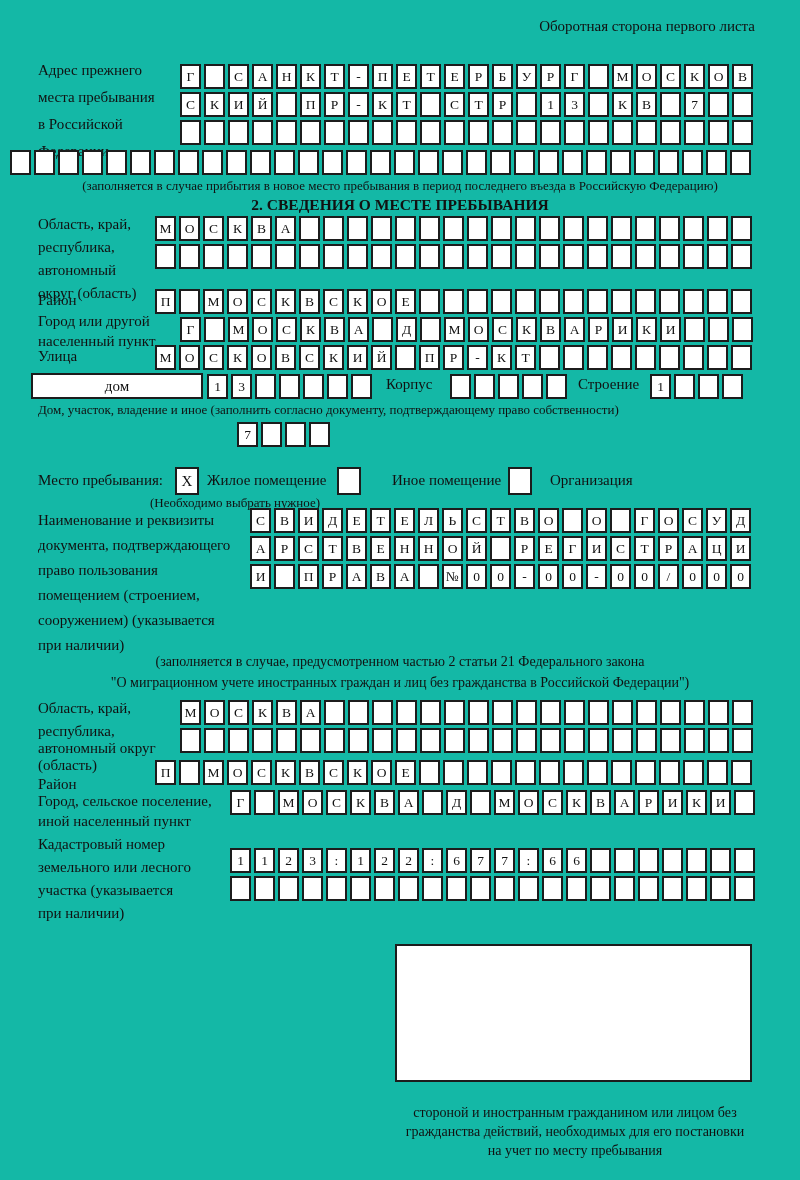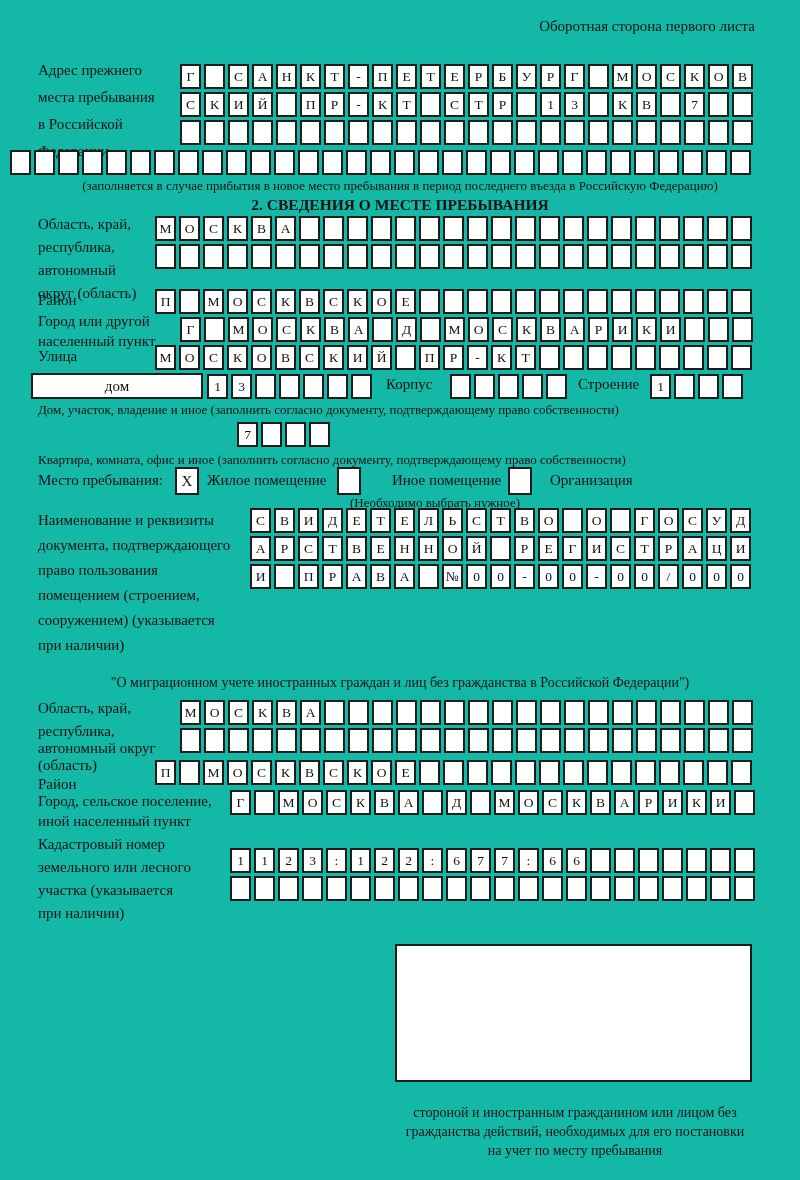--- a/index.html
+++ b/index.html
@@ -68,41 +68,41 @@
 
   <div class="abs bigbox" style="top:373px;left:31px;width:168px;">дом</div>
   <div class="abs cellrow" style="top:374px;left:207px;"><span class="cell">1</span><span class="cell">3</span><span class="cell"></span><span class="cell"></span><span class="cell"></span><span class="cell"></span><span class="cell"></span></div>
   <div class="abs lbl" style="top:376px;left:386px;">Корпус</div>
   <div class="abs cellrow" style="top:374px;left:450px;"><span class="cell"></span><span class="cell"></span><span class="cell"></span><span class="cell"></span><span class="cell"></span></div>
   <div class="abs lbl" style="top:376px;left:578px;">Строение</div>
   <div class="abs cellrow" style="top:374px;left:650px;"><span class="cell">1</span><span class="cell"></span><span class="cell"></span><span class="cell"></span></div>
   <div class="abs cap" style="top:402px;left:38px;">Дом, участок, владение и иное (заполнить согласно документу, подтверждающему право собственности)</div>
 
   <div class="abs cellrow" style="top:422px;left:237px;"><span class="cell">7</span><span class="cell"></span><span class="cell"></span><span class="cell"></span></div>
-  <div class="abs cap" style="top:452px;left:38px;">Квартира, комната, офис и иное (заполнить согласно документу, подтверждающему право собственности)</div>
 
   <div class="abs lbl" style="top:472px;left:38px;">Место пребывания:</div>
   <span class="abs chk" style="top:467px;left:175px;">X</span>
   <div class="abs lbl" style="top:472px;left:207px;">Жилое помещение</div>
   <span class="abs chk" style="top:467px;left:337px;"></span>
   <div class="abs lbl" style="top:472px;left:372px;margin-left:20px;">Иное помещение</div>
   <span class="abs chk" style="top:467px;left:508px;"></span>
   <div class="abs lbl" style="top:472px;left:550px;">Организация</div>
-  <div class="abs cap" style="top:495px;left:150px;width:370px;text-align:right;">(Необходимо выбрать нужное)</div>
+  <div class="abs cap" style="top:495px;left:150px;width:370px;text-align:left;">(Необходимо выбрать нужное)</div>
 
   <div class="abs lbl" style="top:512px;left:38px;">Наименование и реквизиты</div>
   <div class="abs lbl" style="top:537px;left:38px;">документа, подтверждающего</div>
   <div class="abs lbl" style="top:562px;left:38px;">право пользования</div>
   <div class="abs lbl" style="top:587px;left:38px;">помещением (строением,</div>
   <div class="abs lbl" style="top:612px;left:38px;">сооружением) (указывается</div>
   <div class="abs lbl" style="top:637px;left:38px;">при наличии)</div>
   <div class="abs cellrow" style="top:508px;left:250px;"><span class="cell">С</span><span class="cell">В</span><span class="cell">И</span><span class="cell">Д</span><span class="cell">Е</span><span class="cell">Т</span><span class="cell">Е</span><span class="cell">Л</span><span class="cell">Ь</span><span class="cell">С</span><span class="cell">Т</span><span class="cell">В</span><span class="cell">О</span><span class="cell"></span><span class="cell">О</span><span class="cell"></span><span class="cell">Г</span><span class="cell">О</span><span class="cell">С</span><span class="cell">У</span><span class="cell">Д</span></div>
   <div class="abs cellrow" style="top:536px;left:250px;"><span class="cell">А</span><span class="cell">Р</span><span class="cell">С</span><span class="cell">Т</span><span class="cell">В</span><span class="cell">Е</span><span class="cell">Н</span><span class="cell">Н</span><span class="cell">О</span><span class="cell">Й</span><span class="cell"></span><span class="cell">Р</span><span class="cell">Е</span><span class="cell">Г</span><span class="cell">И</span><span class="cell">С</span><span class="cell">Т</span><span class="cell">Р</span><span class="cell">А</span><span class="cell">Ц</span><span class="cell">И</span></div>
   <div class="abs cellrow" style="top:564px;left:250px;"><span class="cell">И</span><span class="cell"></span><span class="cell">П</span><span class="cell">Р</span><span class="cell">А</span><span class="cell">В</span><span class="cell">А</span><span class="cell"></span><span class="cell">№</span><span class="cell">0</span><span class="cell">0</span><span class="cell">-</span><span class="cell">0</span><span class="cell">0</span><span class="cell">-</span><span class="cell">0</span><span class="cell">0</span><span class="cell">/</span><span class="cell">0</span><span class="cell">0</span><span class="cell">0</span></div>
 
+  <div class="abs cap center" style="top:654px;font-size:14px;">(заполняется в случае, предусмотренном частью 2 статьи 21 Федерального закона</div>
   <div class="abs cap center" style="top:675px;font-size:14px;">"О миграционном учете иностранных граждан и лиц без гражданства в Российской Федерации")</div>
 
   <div class="abs lbl" style="top:700px;left:38px;">Область, край,</div>
   <div class="abs lbl" style="top:723px;left:38px;">республика,</div>
   <div class="abs lbl" style="top:740px;left:38px;">автономный округ</div>
   <div class="abs lbl" style="top:757px;left:38px;">(область)</div>
   <div class="abs cellrow" style="top:700px;left:180px;"><span class="cell">М</span><span class="cell">О</span><span class="cell">С</span><span class="cell">К</span><span class="cell">В</span><span class="cell">А</span><span class="cell"></span><span class="cell"></span><span class="cell"></span><span class="cell"></span><span class="cell"></span><span class="cell"></span><span class="cell"></span><span class="cell"></span><span class="cell"></span><span class="cell"></span><span class="cell"></span><span class="cell"></span><span class="cell"></span><span class="cell"></span><span class="cell"></span><span class="cell"></span><span class="cell"></span><span class="cell"></span></div>
   <div class="abs cellrow" style="top:728px;left:180px;"><span class="cell"></span><span class="cell"></span><span class="cell"></span><span class="cell"></span><span class="cell"></span><span class="cell"></span><span class="cell"></span><span class="cell"></span><span class="cell"></span><span class="cell"></span><span class="cell"></span><span class="cell"></span><span class="cell"></span><span class="cell"></span><span class="cell"></span><span class="cell"></span><span class="cell"></span><span class="cell"></span><span class="cell"></span><span class="cell"></span><span class="cell"></span><span class="cell"></span><span class="cell"></span><span class="cell"></span></div>
 
   <div class="abs lbl" style="top:776px;left:38px;">Район</div>

